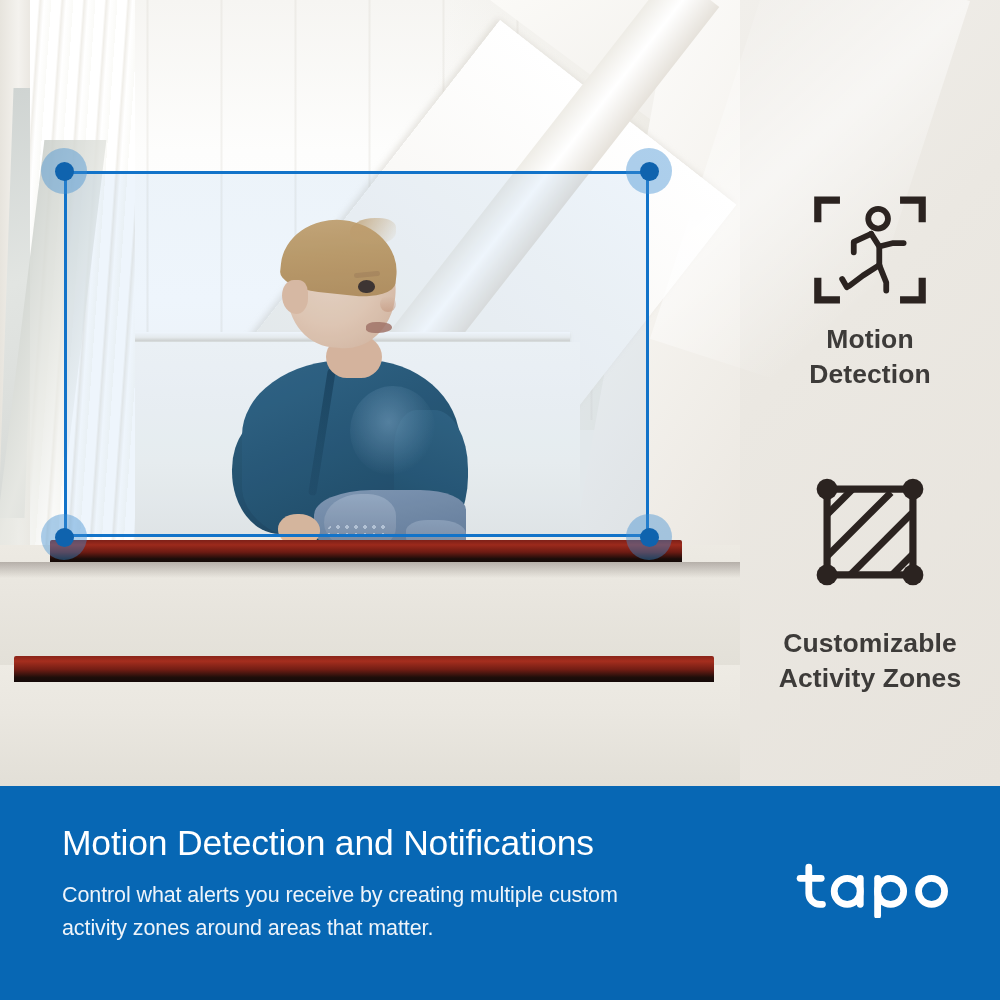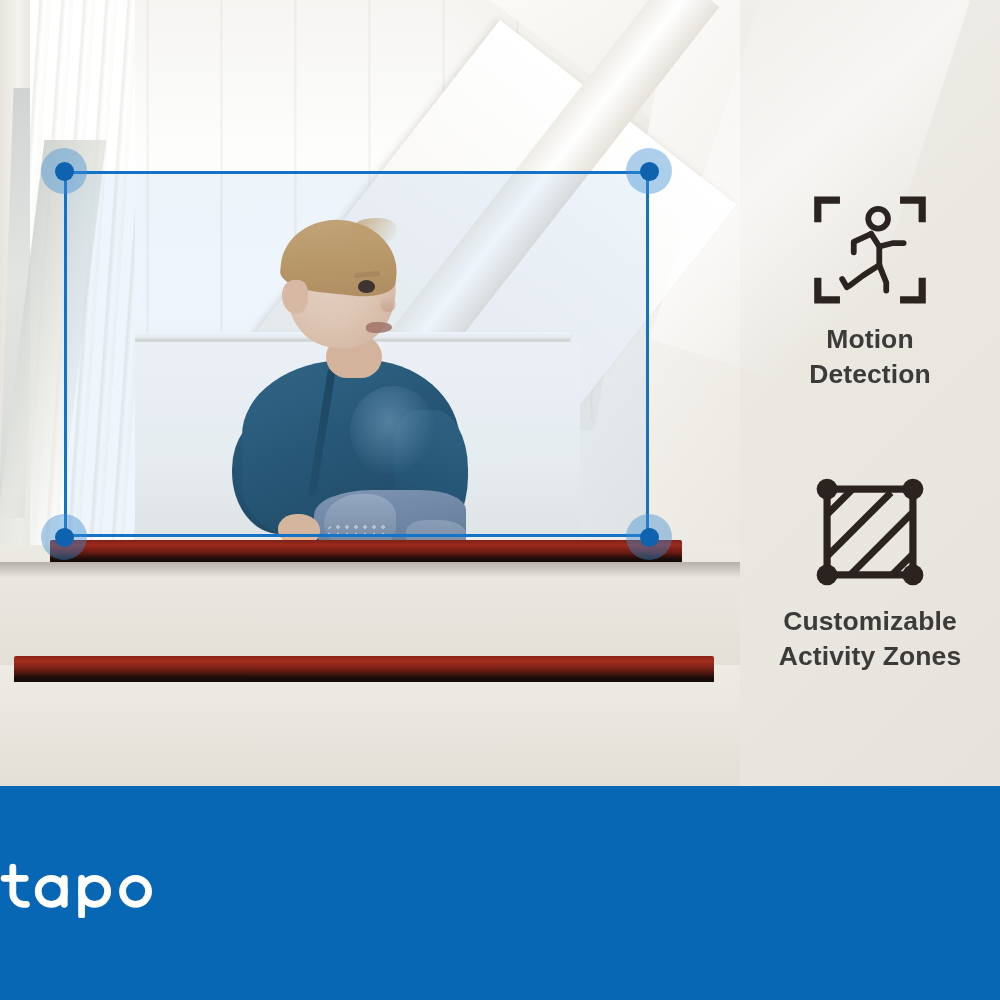--- a/index.html
+++ b/index.html
@@ -292,21 +292,21 @@
   }
   .feature {
     position: relative;
     width: 100%;
     display: flex;
     flex-direction: column;
     align-items: center;
     text-align: center;
   }
   .feature.f1 { margin-top: 192px; }
-  .feature.f2 { margin-top: 82px; }
+  .feature.f2 { margin-top: 82px; gap: 22px; }
   .feature-icon { width: 116px; height: 116px; }
   .feature-label {
     margin-top: 14px;
     font-size: 26.5px;
     line-height: 1.32;
     color: #3d3b39;
     letter-spacing: .1px;
     white-space: pre-line;
     font-weight: bold;
   }
@@ -452,20 +452,25 @@
           <circle cx="13" cy="87" r="9"></circle>
           <circle cx="87" cy="87" r="9"></circle>
         </g>
       </svg>
       <div class="feature-label">Customizable
 Activity Zones</div>
     </div>
   </div>
 
   <div class="banner">
+    <div class="banner-text">
+      <div class="banner-title">Motion Detection and Notifications</div>
+      <div class="banner-sub">Control what alerts you receive by creating multiple custom
+activity zones around areas that matter.</div>
+    </div>
     <div class="brand">
       <svg class="brand-logo" viewBox="0 0 260 100">
         <g fill="none" stroke="#ffffff" stroke-width="11" stroke-linecap="round" stroke-linejoin="round">
 
           <path d="M20 18 L20 60 a18 18 0 0 0 18 18 h4"></path>
           <line x1="6" y1="36" x2="40" y2="36"></line>
 
           <circle cx="82" cy="57" r="21"></circle>
           <line x1="103" y1="36" x2="103" y2="78"></line>
 

